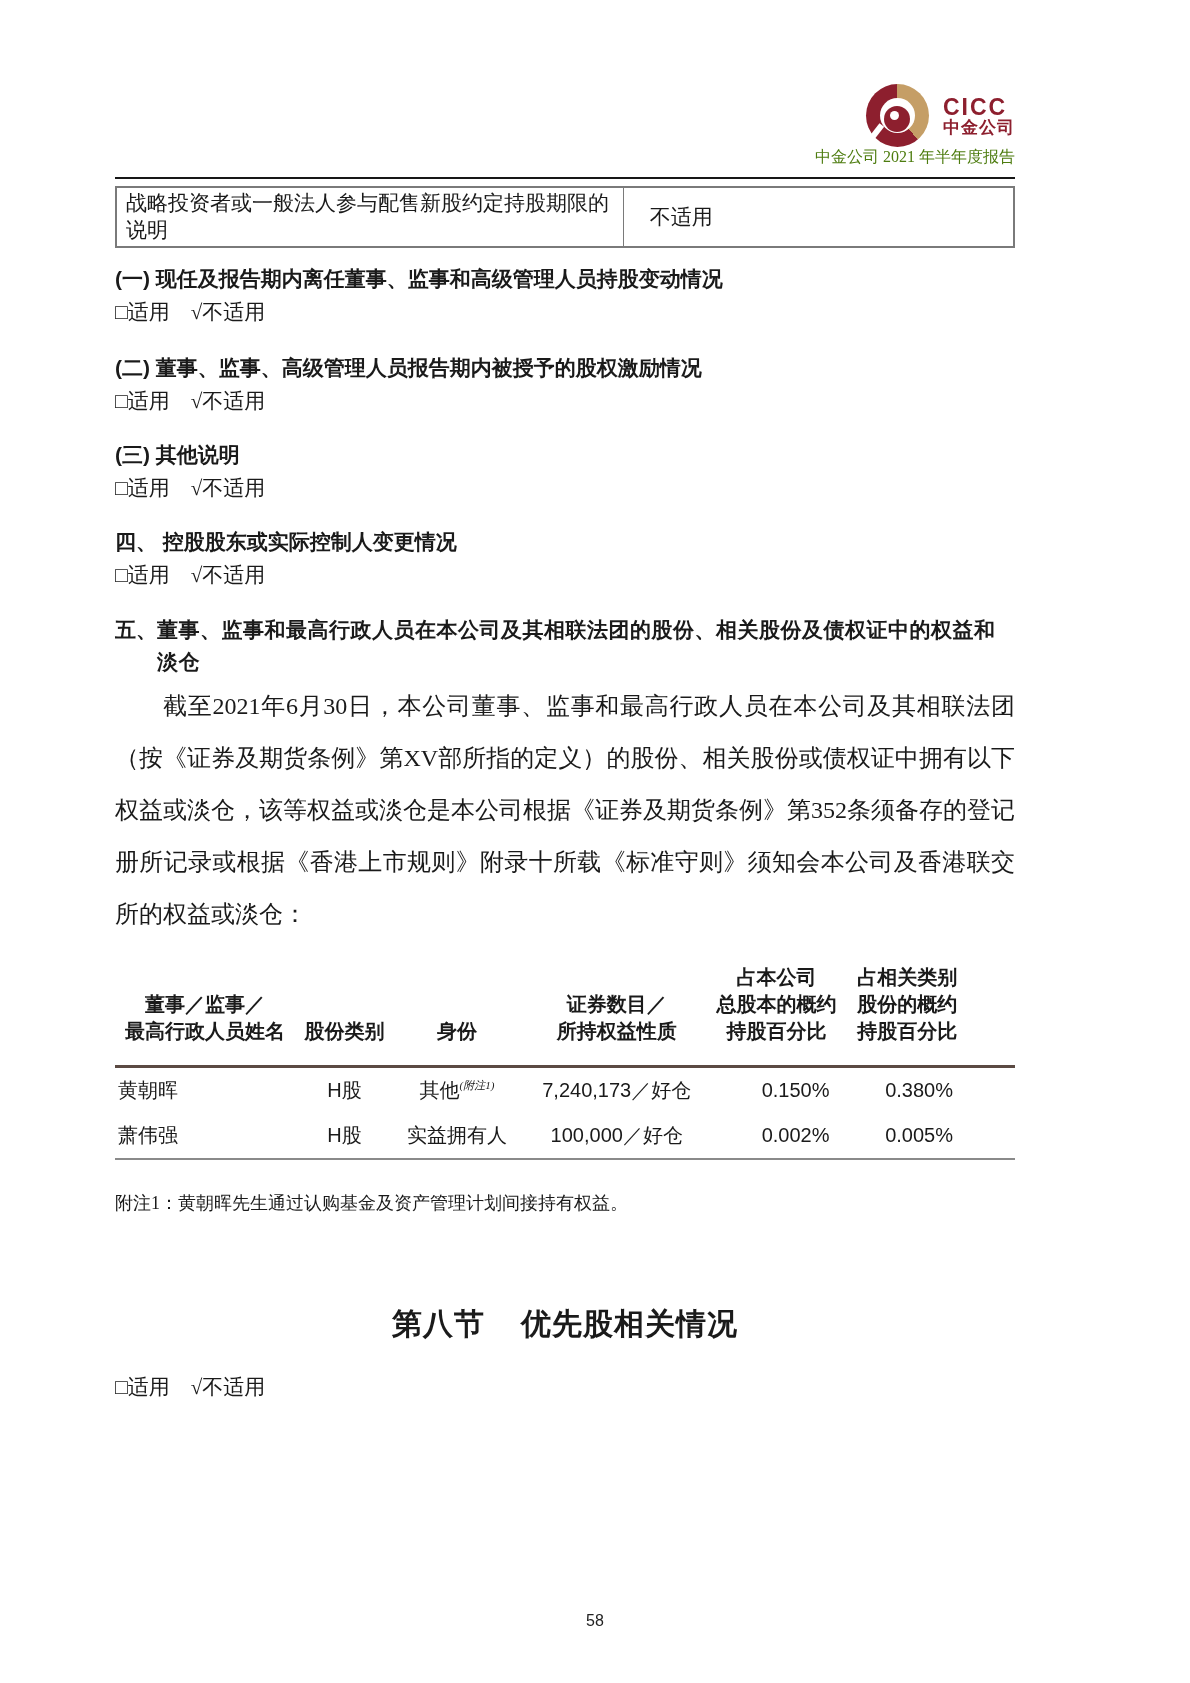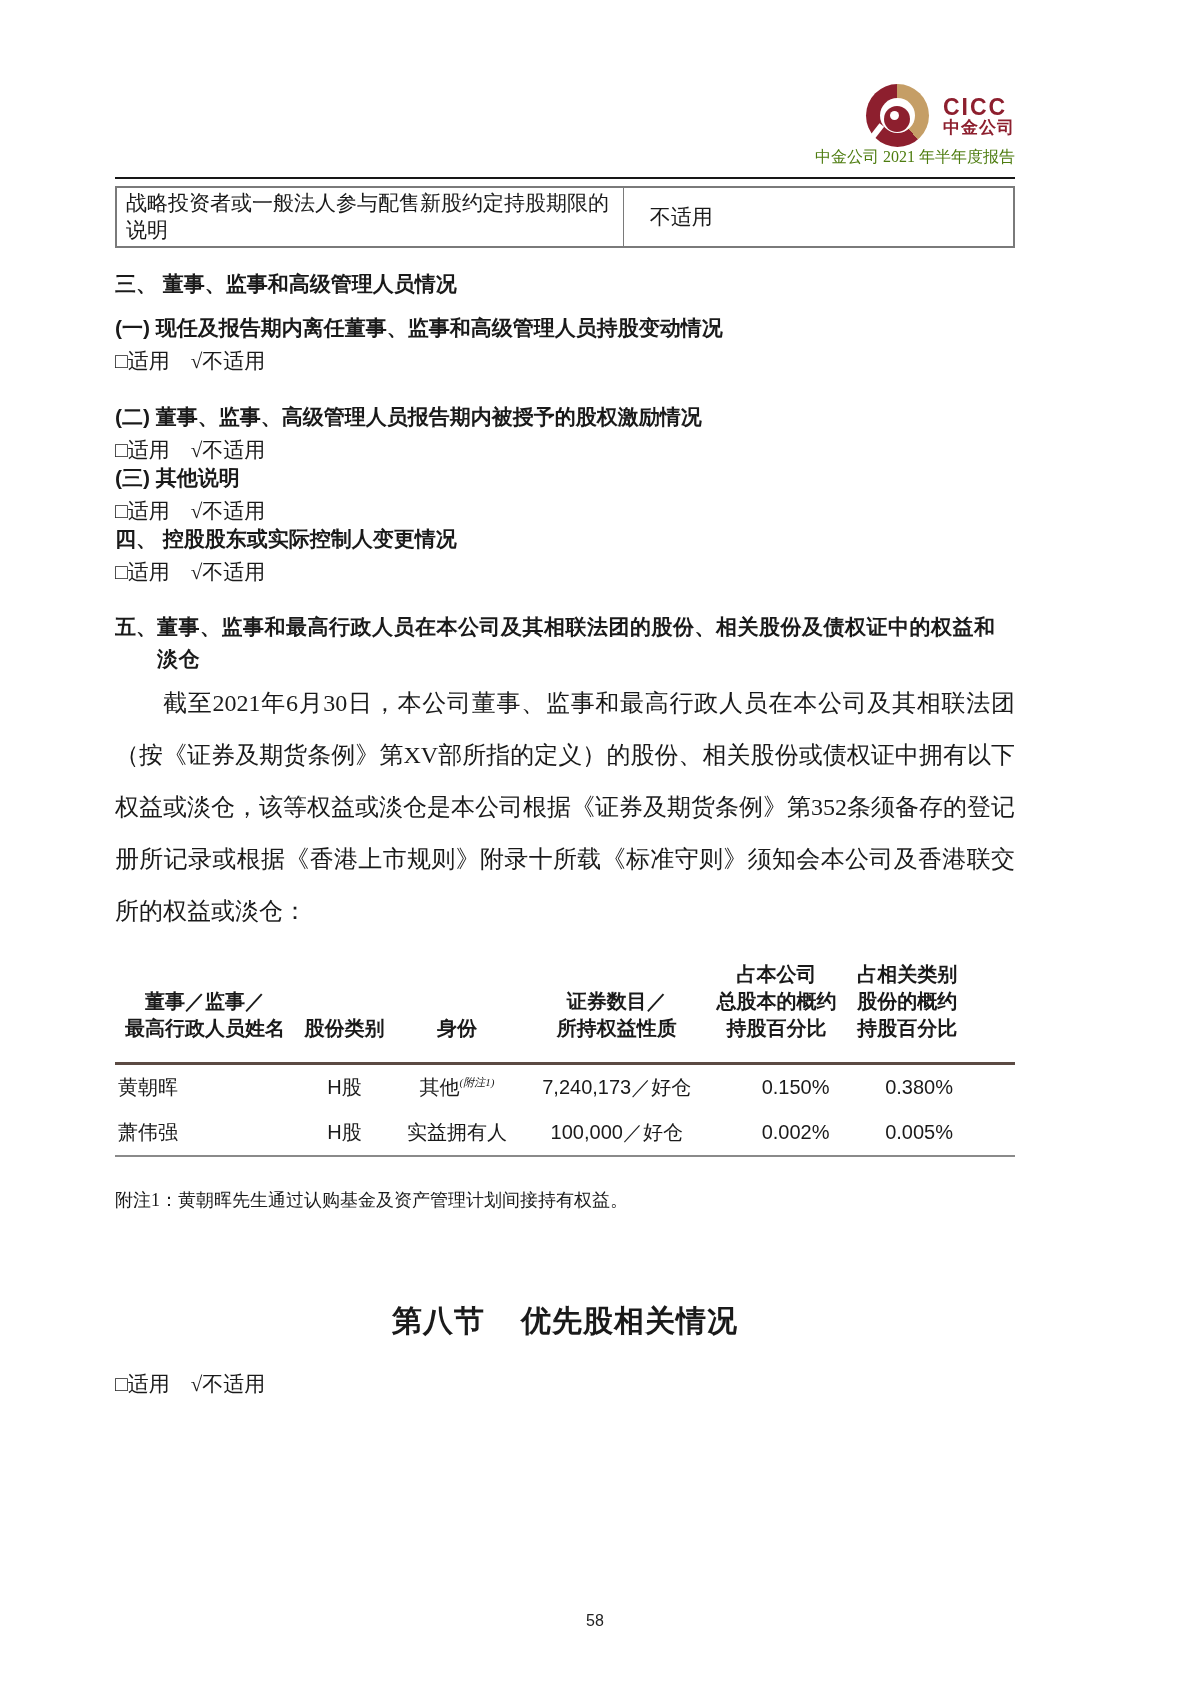--- a/index.html
+++ b/index.html
@@ -44,21 +44,21 @@
   .top-table td { border:1px solid #7a7a7a; }
   .top-table { border:2px solid #7a7a7a; }
   .top-table .lbl { width:56.5%; padding:2px 9px; line-height:27px; }
   .top-table .val { padding-left:26px; vertical-align:middle; }
 
   
   .sec { font-family:"Liberation Sans","DejaVu Sans",sans-serif;
     font-weight:bold; font-size:21px; line-height:27px; }
   .m-three { margin-top:22px; }
   .m-sub1 { margin-top:17px; }
-  .m-sub  { }
+  .m-sub  { margin-top:26px; }
   .m-gap  { margin-top:28px; }
   .chk { margin-top:7px; font-size:21px; line-height:27px; white-space:pre-wrap; }
   .sec-five { display:flex; margin-top:25px; line-height:32px; }
   .sec-five .num { flex:0 0 42px; }
   .sec-five .txt { flex:1 1 auto; letter-spacing:0.5px; }
 
   
   .para { margin-top:2px; font-size:24px; line-height:52px;
     text-indent:2em; text-align:justify; }
 
@@ -119,21 +119,20 @@
 
     <table class="top-table">
       <tbody>
           <tr>
         <td class="lbl">战略投资者或一般法人参与配售新股约定持股期限的说明</td>
         <td class="val">不适用</td>
       </tr>
     </tbody>
       </table>
 
-    <div class="sec m-three">三、 董事、监事和高级管理人员情况</div>
 
     <div class="sec m-sub1">(一) 现任及报告期内离任董事、监事和高级管理人员持股变动情况</div>
     <div class="chk">□适用　√不适用</div>
 
     <div class="sec m-gap">(二) 董事、监事、高级管理人员报告期内被授予的股权激励情况</div>
     <div class="chk">□适用　√不适用</div>
 
     <div class="sec m-sub">(三) 其他说明</div>
     <div class="chk">□适用　√不适用</div>
 

